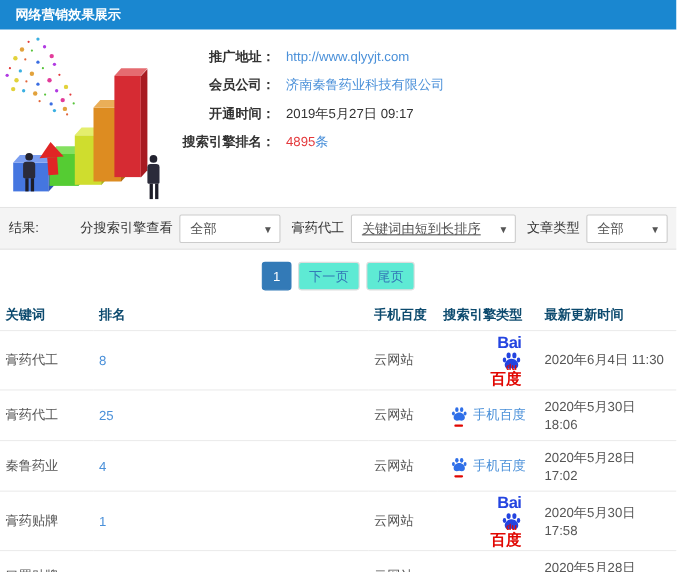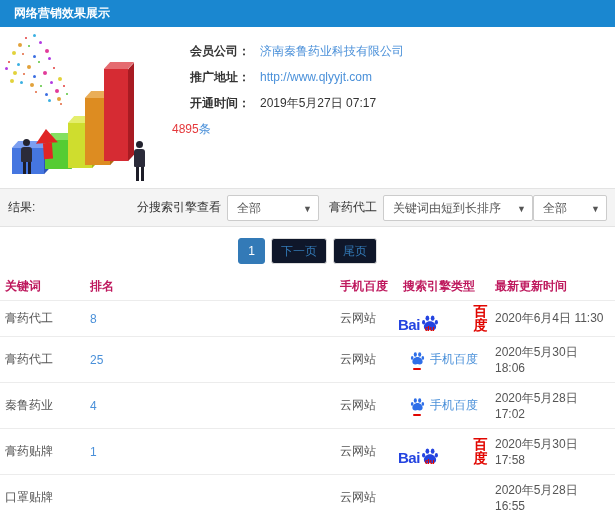--- a/index.html
+++ b/index.html
@@ -44,45 +44,45 @@
   
   .filter-bar { height:39px; background:#f4f4f4; border-top:1px solid #e3e3e3;
     border-bottom:1px solid #e3e3e3; display:flex; align-items:center; padding:0 8px; }
   .result-label { font-weight:normal; color:#333; }
   .filter-spacer { flex:1; }
   .filter-label { font-weight:normal; margin:0 6px 0 10px; color:#333; }
   .select-box { position:relative; background:#fff; border:1px solid #ccc; border-radius:2px;
     height:26px; line-height:24px; padding:0 20px 0 9px; color:#555; cursor:pointer; }
   .select-box .caret { position:absolute; right:6px; top:0; color:#555; font-size:9px; line-height:26px; }
   .sel-engine { width:92px; }
-  .sel-sort  { width:150px; }
+  .sel-sort  { width:150px;text-decoration:underline; }
   .sel-type  { width:74px; }
   .submit-btn { margin-left:10px; height:27px; padding:0 13px; background:#fbfbfb;
     border:1px solid #ccc; border-radius:3px; color:#333; font-size:12px; cursor:pointer;
     font-family:inherit; }
 
   
   .pagination { height:47px; display:flex; align-items:center; justify-content:center; }
   .page-btn { min-width:27px; height:26px; line-height:24px; text-align:center;
     border:1px solid #ddd; border-radius:3px; margin:0 3px; color:var(--page-blue);
-    background:#0f172a; padding:0 9px; cursor:pointer; }
+    background:#5eead4; padding:0 9px; cursor:pointer; }
   .page-btn.active { background:var(--page-blue); border-color:var(--page-blue); color:#fff; }
 
   
   table { width:100%; border-collapse:collapse; table-layout:fixed; }
-  th { text-align:left; font-weight:bold; color:#be185d; padding:4px 5px 5px; font-size:12px; }
+  th { text-align:left; font-weight:bold; color:#0c4a6e; padding:4px 5px 5px; font-size:12px; }
   td { border-top:1px solid #ececec; padding:7px 5px; font-size:12px; color:#555; height:27px; }
   col.c-kw { width:85px; } col.c-rank { width:250px; } col.c-rt { width:63px; }
   col.c-eng { width:92px; } col.c-date { width:auto; }
   .rank-link { color:var(--link); text-decoration:none; cursor:pointer; }
   td.eng, th.eng-h { }
   td.eng { text-align:center; padding:3px 0; }
 
   
-  .bd-logo { display:inline-flex; align-items:flex-end; line-height:1; }
+  .bd-logo { display:inline-flex; align-items:flex-end; line-height:1;flex-direction:column; }
   .bd-bai { color:var(--baidu-blue); font-size:15px; font-weight:bold; letter-spacing:-0.5px; }
   .bd-paw { position:relative; display:inline-block; width:18px; height:18px; margin:0 0 0 1px; }
   .bd-du { position:absolute; left:4px; bottom:-1px; font-style:normal; font-weight:bold;
     color:var(--baidu-red); font-size:8px; }
   .bd-cn { color:var(--baidu-red); font-size:14px; font-weight:bold;margin-left:32px; }
   .mb-logo { display:inline-flex; align-items:center; line-height:1; }
   .mb-paw { position:relative; display:inline-block; width:15px; height:17px; }
   .mb-line { position:absolute; left:3px; bottom:-2px; width:8px; height:2px;
     background:var(--baidu-red); border-radius:1px; }
   .mb-text { color:var(--link); font-size:12px; margin-left:5px; }
@@ -175,50 +175,52 @@
       <div class="head"></div>
         <div class="body" style="height:18px;"></div>
         <div class="legs">
           <i style="height:14px;"></i>
           <i style="height:14px;"></i>
         </div>
     </div>
   </div>
   <div class="info-rows">
     <div class="info-row">
+      <span class="info-label">推广地址：</span>
+      <a class="info-value link">http://www.qlyyjt.com</a>
+    </div>
+    <div class="info-row">
       <span class="info-label">会员公司：</span>
       <a class="info-value link">济南秦鲁药业科技有限公司</a>
     </div>
     <div class="info-row">
-      <span class="info-label">推广地址：</span>
-      <a class="info-value link">http://www.qlyyjt.com</a>
+      <span class="info-label">开通时间：</span>
+      <span class="info-value plain">2019年5月27日 09:17</span>
     </div>
     <div class="info-row">
-      <span class="info-label">开通时间：</span>
-      <span class="info-value plain">2019年5月27日 07:17</span>
-    </div>
-    <div class="info-row">
+      <span class="info-label">搜索引擎排名：</span>
       <span class="info-value plain"><span class="count-red">4895</span><span class="count-suffix">条</span></span>
     </div>
   </div>
 </div>
 
 <div class="filter-bar">
   <span class="result-label">结果:</span>
   <span class="filter-spacer"></span>
   <span class="filter-label">分搜索引擎查看</span>
   <div class="select-box sel-engine">
     <span>全部</span>
     <span class="caret">▼</span>
   </div>
   <span class="filter-label">膏药代工</span>
   <div class="select-box sel-sort">
     <span>关键词由短到长排序</span>
     <span class="caret">▼</span>
   </div>
+  <span class="filter-label">文章类型</span>
   <div class="select-box sel-type">
     <span>全部</span>
     <span class="caret">▼</span>
   </div>
 </div>
 
 <div class="pagination">
   <span class="page-btn active">1</span>
   <span class="page-btn">下一页</span>
   <span class="page-btn">尾页</span>

